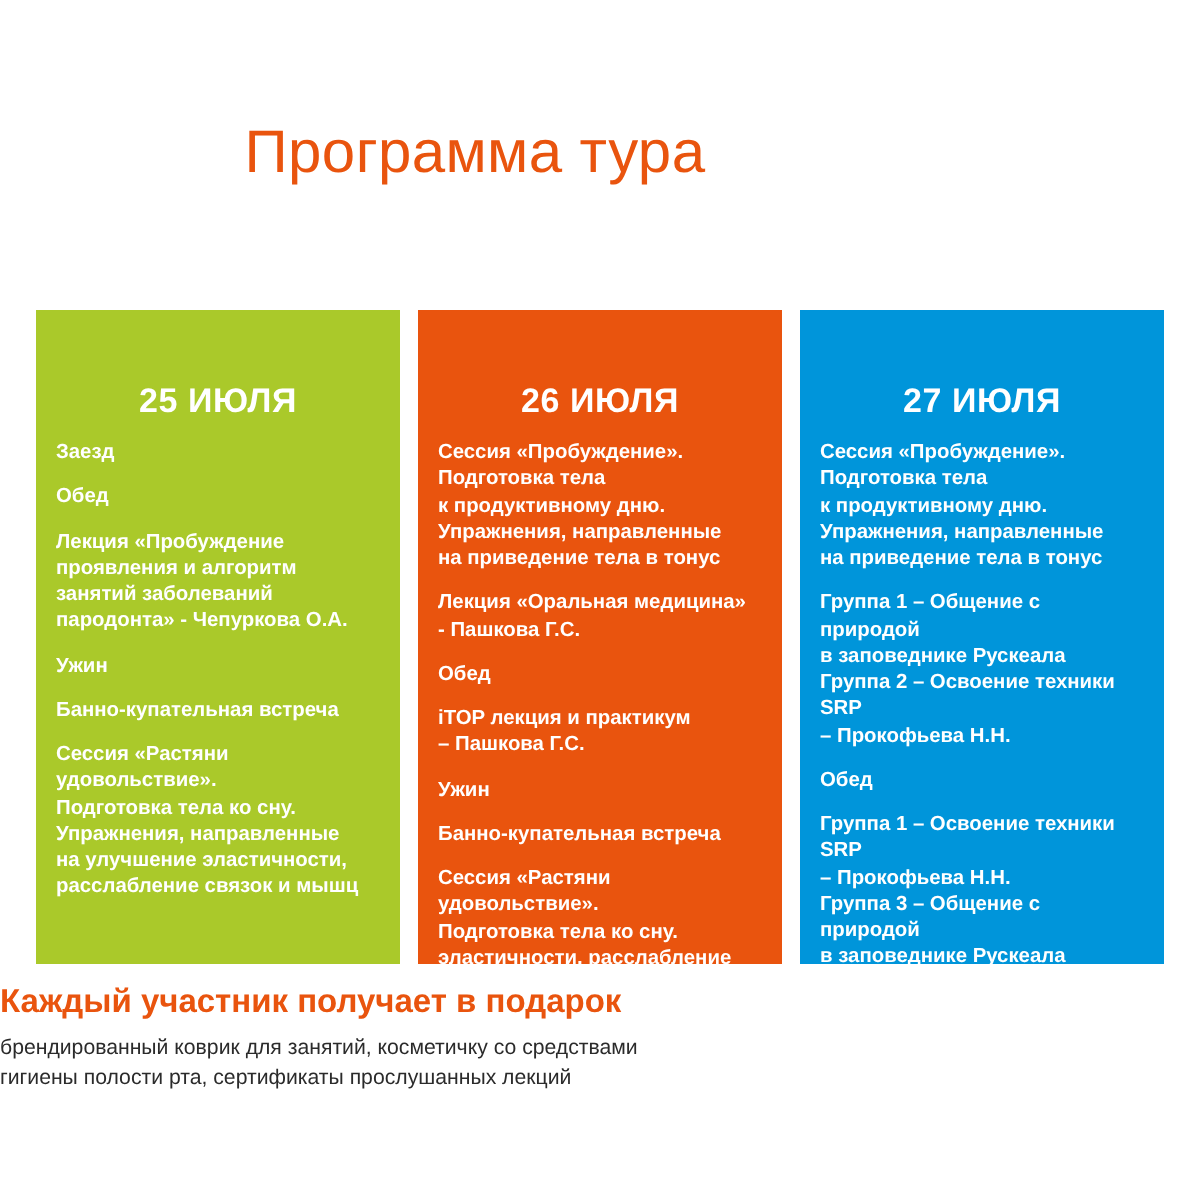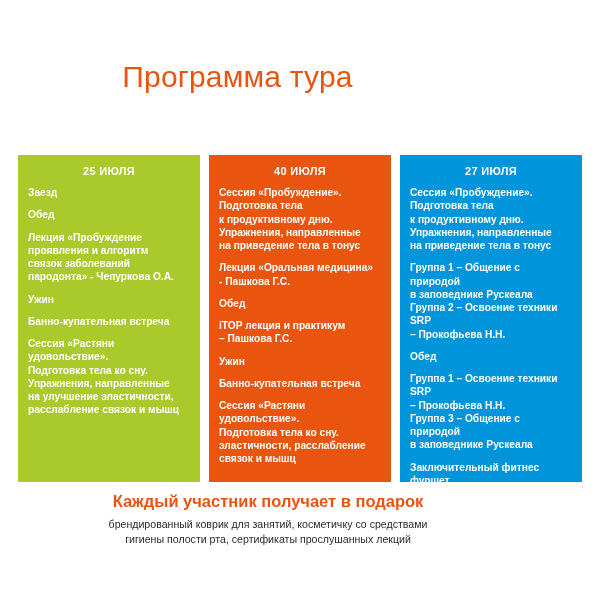--- a/index.html
+++ b/index.html
@@ -41,43 +41,44 @@
     padding:10px 10px 8px 10px;
     color:#ffffff;
     overflow:hidden;
   }
   .col.green  { background:#AAC92A; }
   .col.orange { background:#E9540E; }
   .col.blue   { background:#0095DA; }
 
   .col-date {
     text-align:center;
-    font-size:11px;
+    font-size:17px;
     font-weight:bold;
     letter-spacing:0.3px;
     margin-bottom:9px;
     color:#ffffff;
+    margin-top:26px;
   }
 
   .entry {
     font-size:10.2px;
     font-weight:bold;
     line-height:1.30;
     margin-bottom:9px;
     color:#ffffff;
   }
   .entry:last-child { margin-bottom:0; }
   .entry .line { display:block; }
 
   
   .footer {
     position:absolute;
     left:0; top:492px;
     width:536px;
-    text-align:center;
+    text-align:left;
   }
   .footer-head {
     font-size:16.5px;
     font-weight:bold;
     color:#E9540E;
     margin-bottom:6px;
   }
   .footer-sub {
     font-size:10.6px;
     font-weight:normal;
@@ -100,41 +101,41 @@
       <div class="col-body">
           <div class="entry">
             <span class="line">Заезд</span>
           </div>
           <div class="entry">
             <span class="line">Обед</span>
           </div>
           <div class="entry">
             <span class="line">Лекция «Пробуждение</span>
             <span class="line">проявления и алгоритм</span>
-            <span class="line">связок заболеваний</span>
+            <span class="line">занятий заболеваний</span>
             <span class="line">пародонта» - Чепуркова О.А.</span>
           </div>
           <div class="entry">
             <span class="line">Ужин</span>
           </div>
           <div class="entry">
             <span class="line">Банно-купательная встреча</span>
           </div>
           <div class="entry">
             <span class="line">Сессия «Растяни удовольствие».</span>
             <span class="line">Подготовка тела ко сну.</span>
             <span class="line">Упражнения, направленные</span>
             <span class="line">на улучшение эластичности,</span>
             <span class="line">расслабление связок и мышц</span>
           </div>
         </div>
     </div>
 
     <div class="col orange" style="background: rgb(233, 84, 14);">
-      <div class="col-date">40 ИЮЛЯ</div>
+      <div class="col-date">26 ИЮЛЯ</div>
       <div class="col-body">
           <div class="entry">
             <span class="line">Сессия «Пробуждение».</span>
             <span class="line">Подготовка тела</span>
             <span class="line">к продуктивному дню.</span>
             <span class="line">Упражнения, направленные</span>
             <span class="line">на приведение тела в тонус</span>
           </div>
           <div class="entry">
             <span class="line">Лекция «Оральная медицина»</span>

